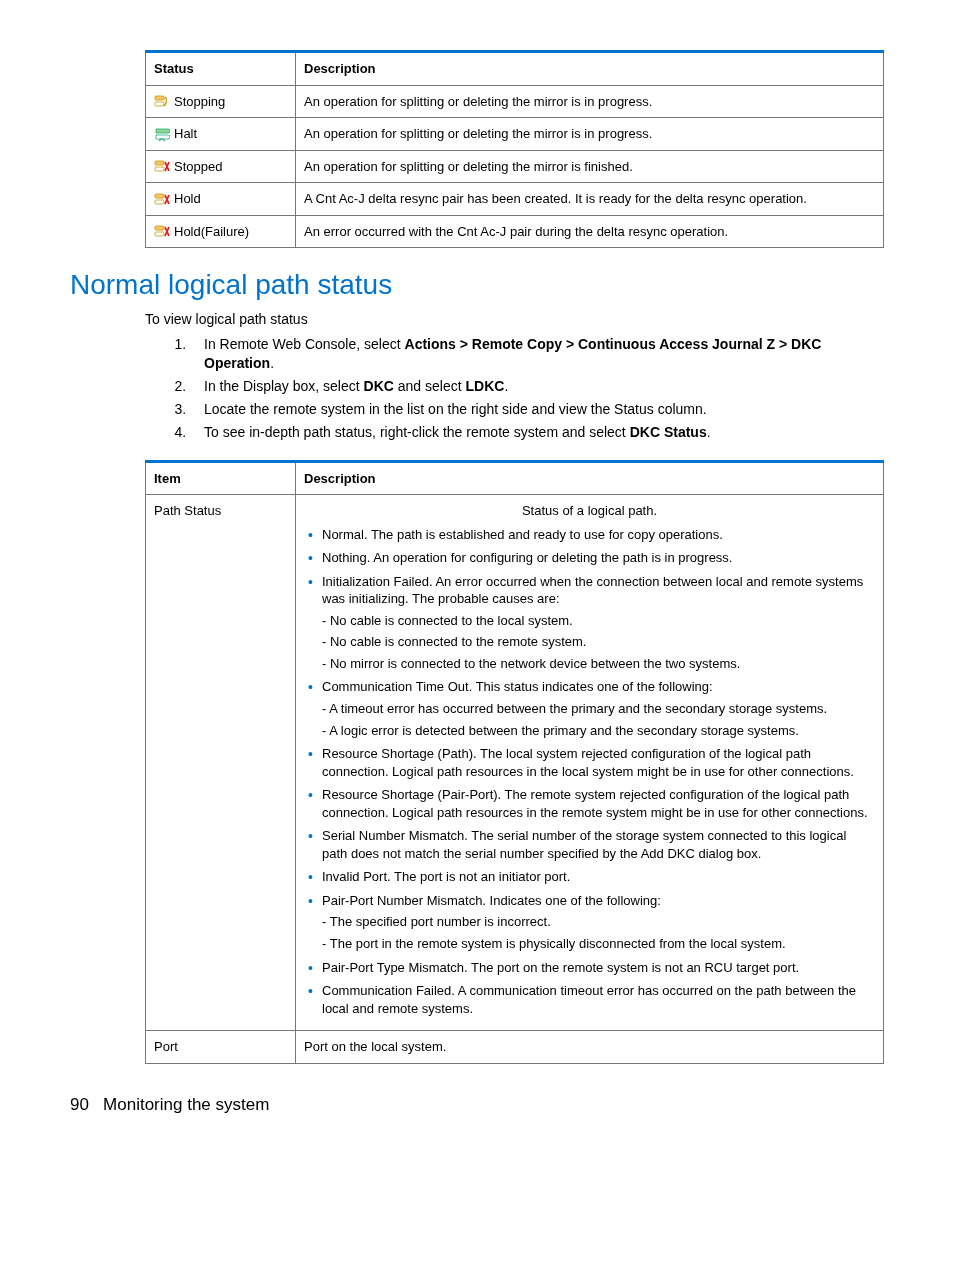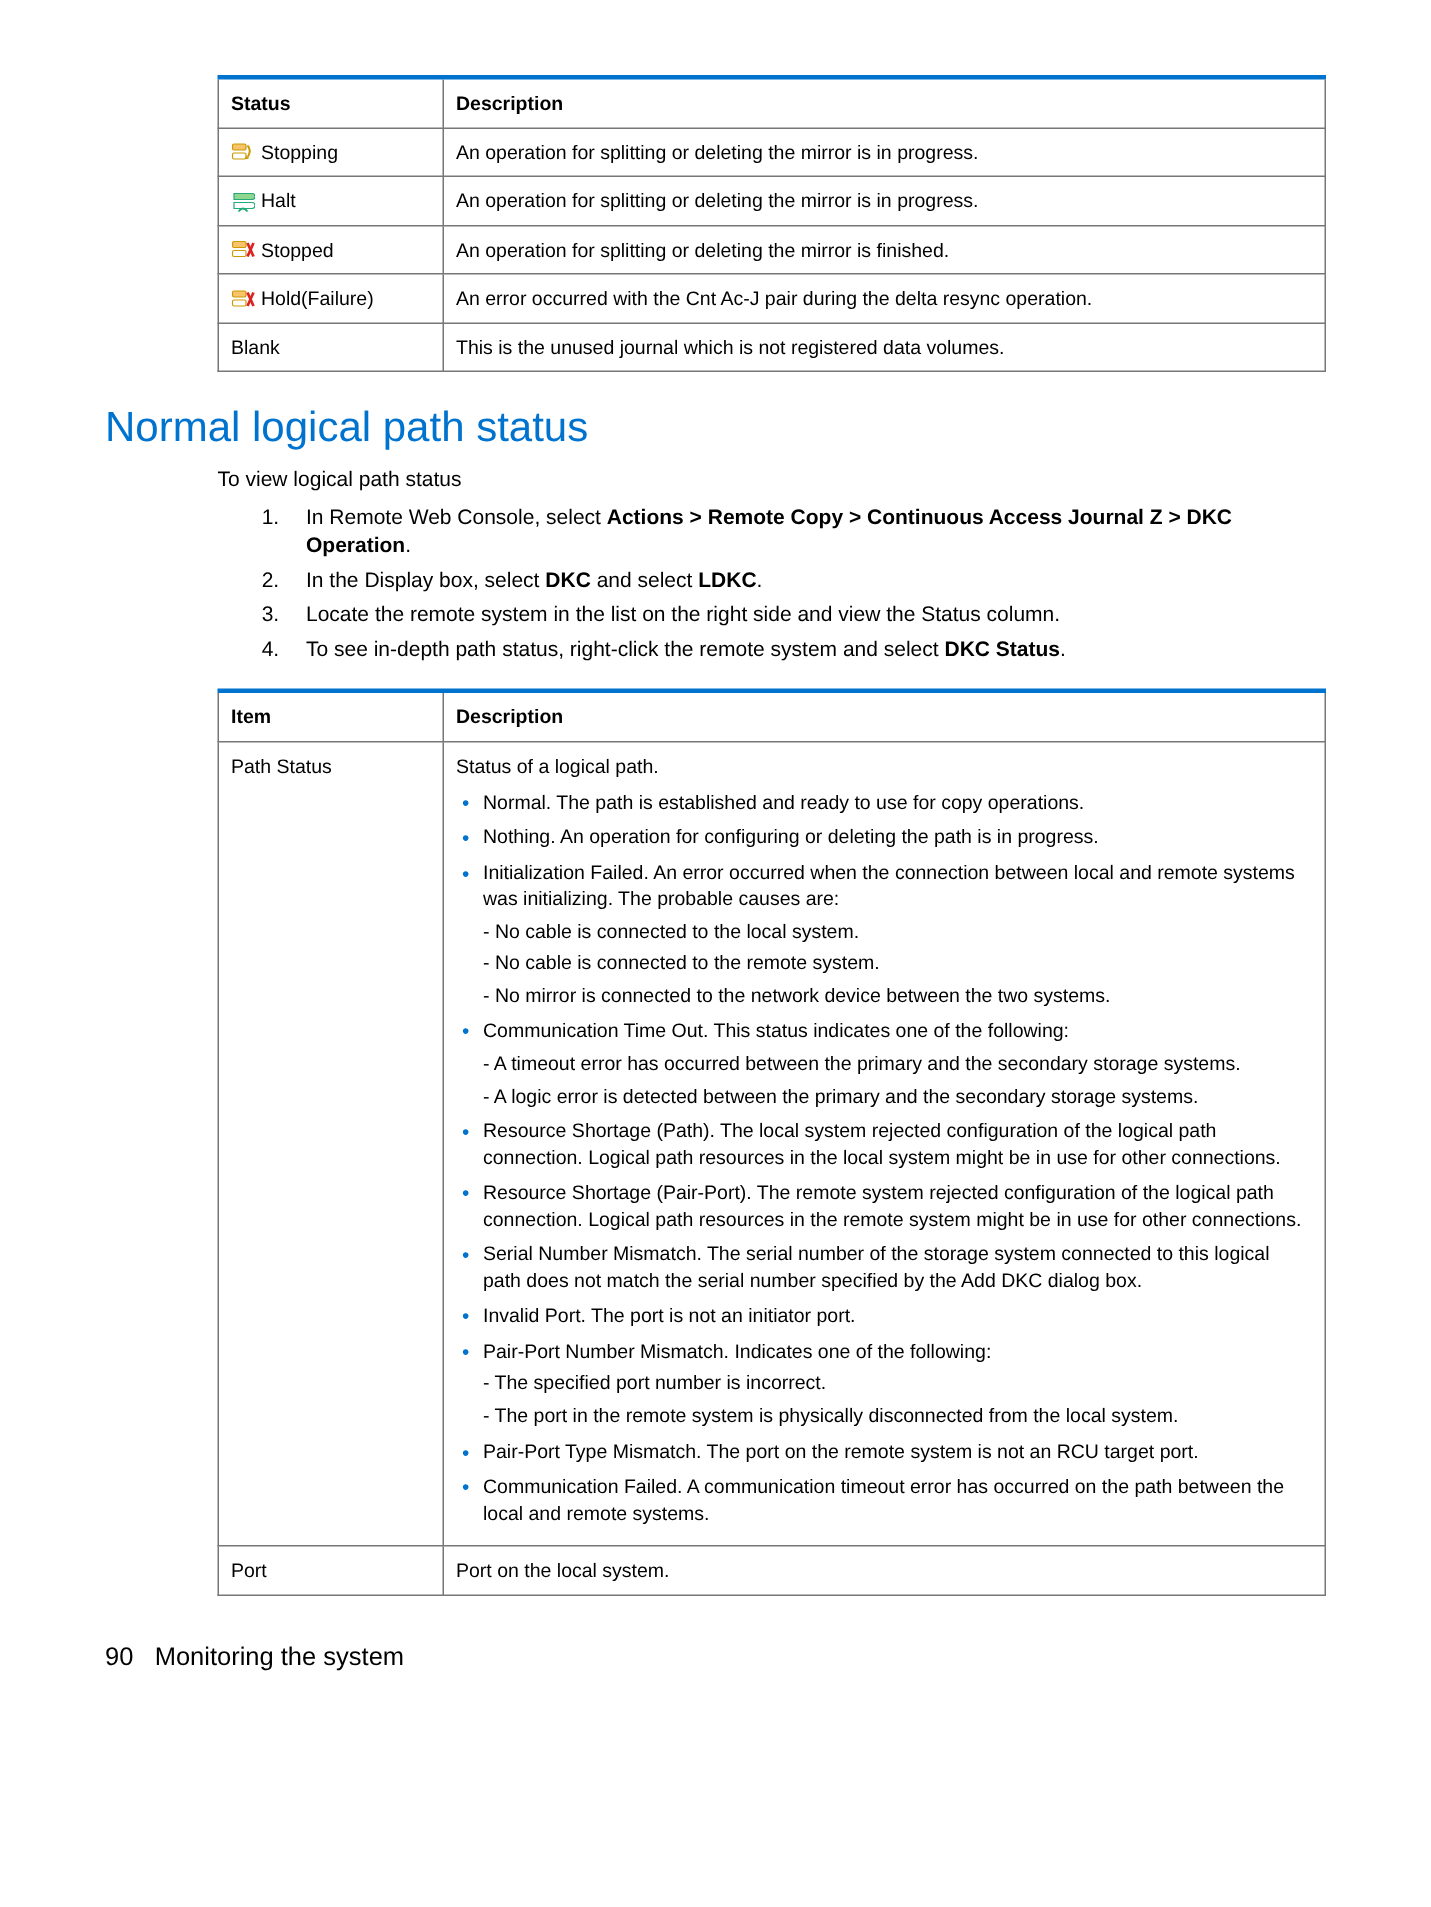--- a/index.html
+++ b/index.html
@@ -72,21 +72,21 @@
     position: absolute;
     left: -14px;
     font-size: 14px;
   }
   .sub { margin-left: 0; margin-top:4px; margin-bottom:4px;}
   .footer {
     font-size: 17px;
     margin-top: 30px;
   }
   .desc-col-narrow { width: 150px; }
-  .para-first { margin: 0 0 6px 0;}
+  .para-first { margin: 0 0 6px 0; text-align: center;}
   b { font-weight: bold; }
 </style>
 </head>
 <body>
 
 <table style="margin-left:75px; width:calc(100% - 75px);">
   <thead>
     <tr>
       <th class="status-cell">Status</th>
       <th>Description</th>
@@ -125,27 +125,34 @@
       </td>
       <td>An operation for splitting or deleting the mirror is finished.</td>
     </tr>
     <tr>
       <td class="status-cell">
         <svg class="icon" viewBox="0 0 16 16">
             <rect x="1" y="2" width="9" height="4" rx="1" fill="#f7c36b" stroke="#c90" stroke-width="0.8"></rect>
             <rect x="1" y="8" width="9" height="4" rx="1" fill="#fff" stroke="#c90" stroke-width="0.8"></rect>
             <line x1="11" y1="3" x2="15" y2="12" stroke="#d22" stroke-width="1.8"></line>
             <line x1="15" y1="3" x2="11" y2="12" stroke="#d22" stroke-width="1.8"></line>
+          </svg><span>Hold</span>
+      </td>
+      <td>A Cnt Ac-J delta resync pair has been created. It is ready for the delta resync operation.</td>
+    </tr>
+    <tr>
+      <td class="status-cell">
+        <svg class="icon" viewBox="0 0 16 16">
+            <rect x="1" y="2" width="9" height="4" rx="1" fill="#f7c36b" stroke="#c90" stroke-width="0.8"></rect>
+            <rect x="1" y="8" width="9" height="4" rx="1" fill="#fff" stroke="#c90" stroke-width="0.8"></rect>
+            <line x1="11" y1="3" x2="15" y2="12" stroke="#d22" stroke-width="1.8"></line>
+            <line x1="15" y1="3" x2="11" y2="12" stroke="#d22" stroke-width="1.8"></line>
           </svg><span>Hold(Failure)</span>
       </td>
       <td>An error occurred with the Cnt Ac-J pair during the delta resync operation.</td>
-    </tr>
-    <tr>
-      <td class="status-cell"><span>Blank</span></td>
-      <td>This is the unused journal which is not registered data volumes.</td>
     </tr>
   </tbody>
 </table>
 
 <h2 class="section">Normal logical path status</h2>
 
 <div class="indent-block">
   <div>To view logical path status</div>
   <ol class="steps">
     <li>

